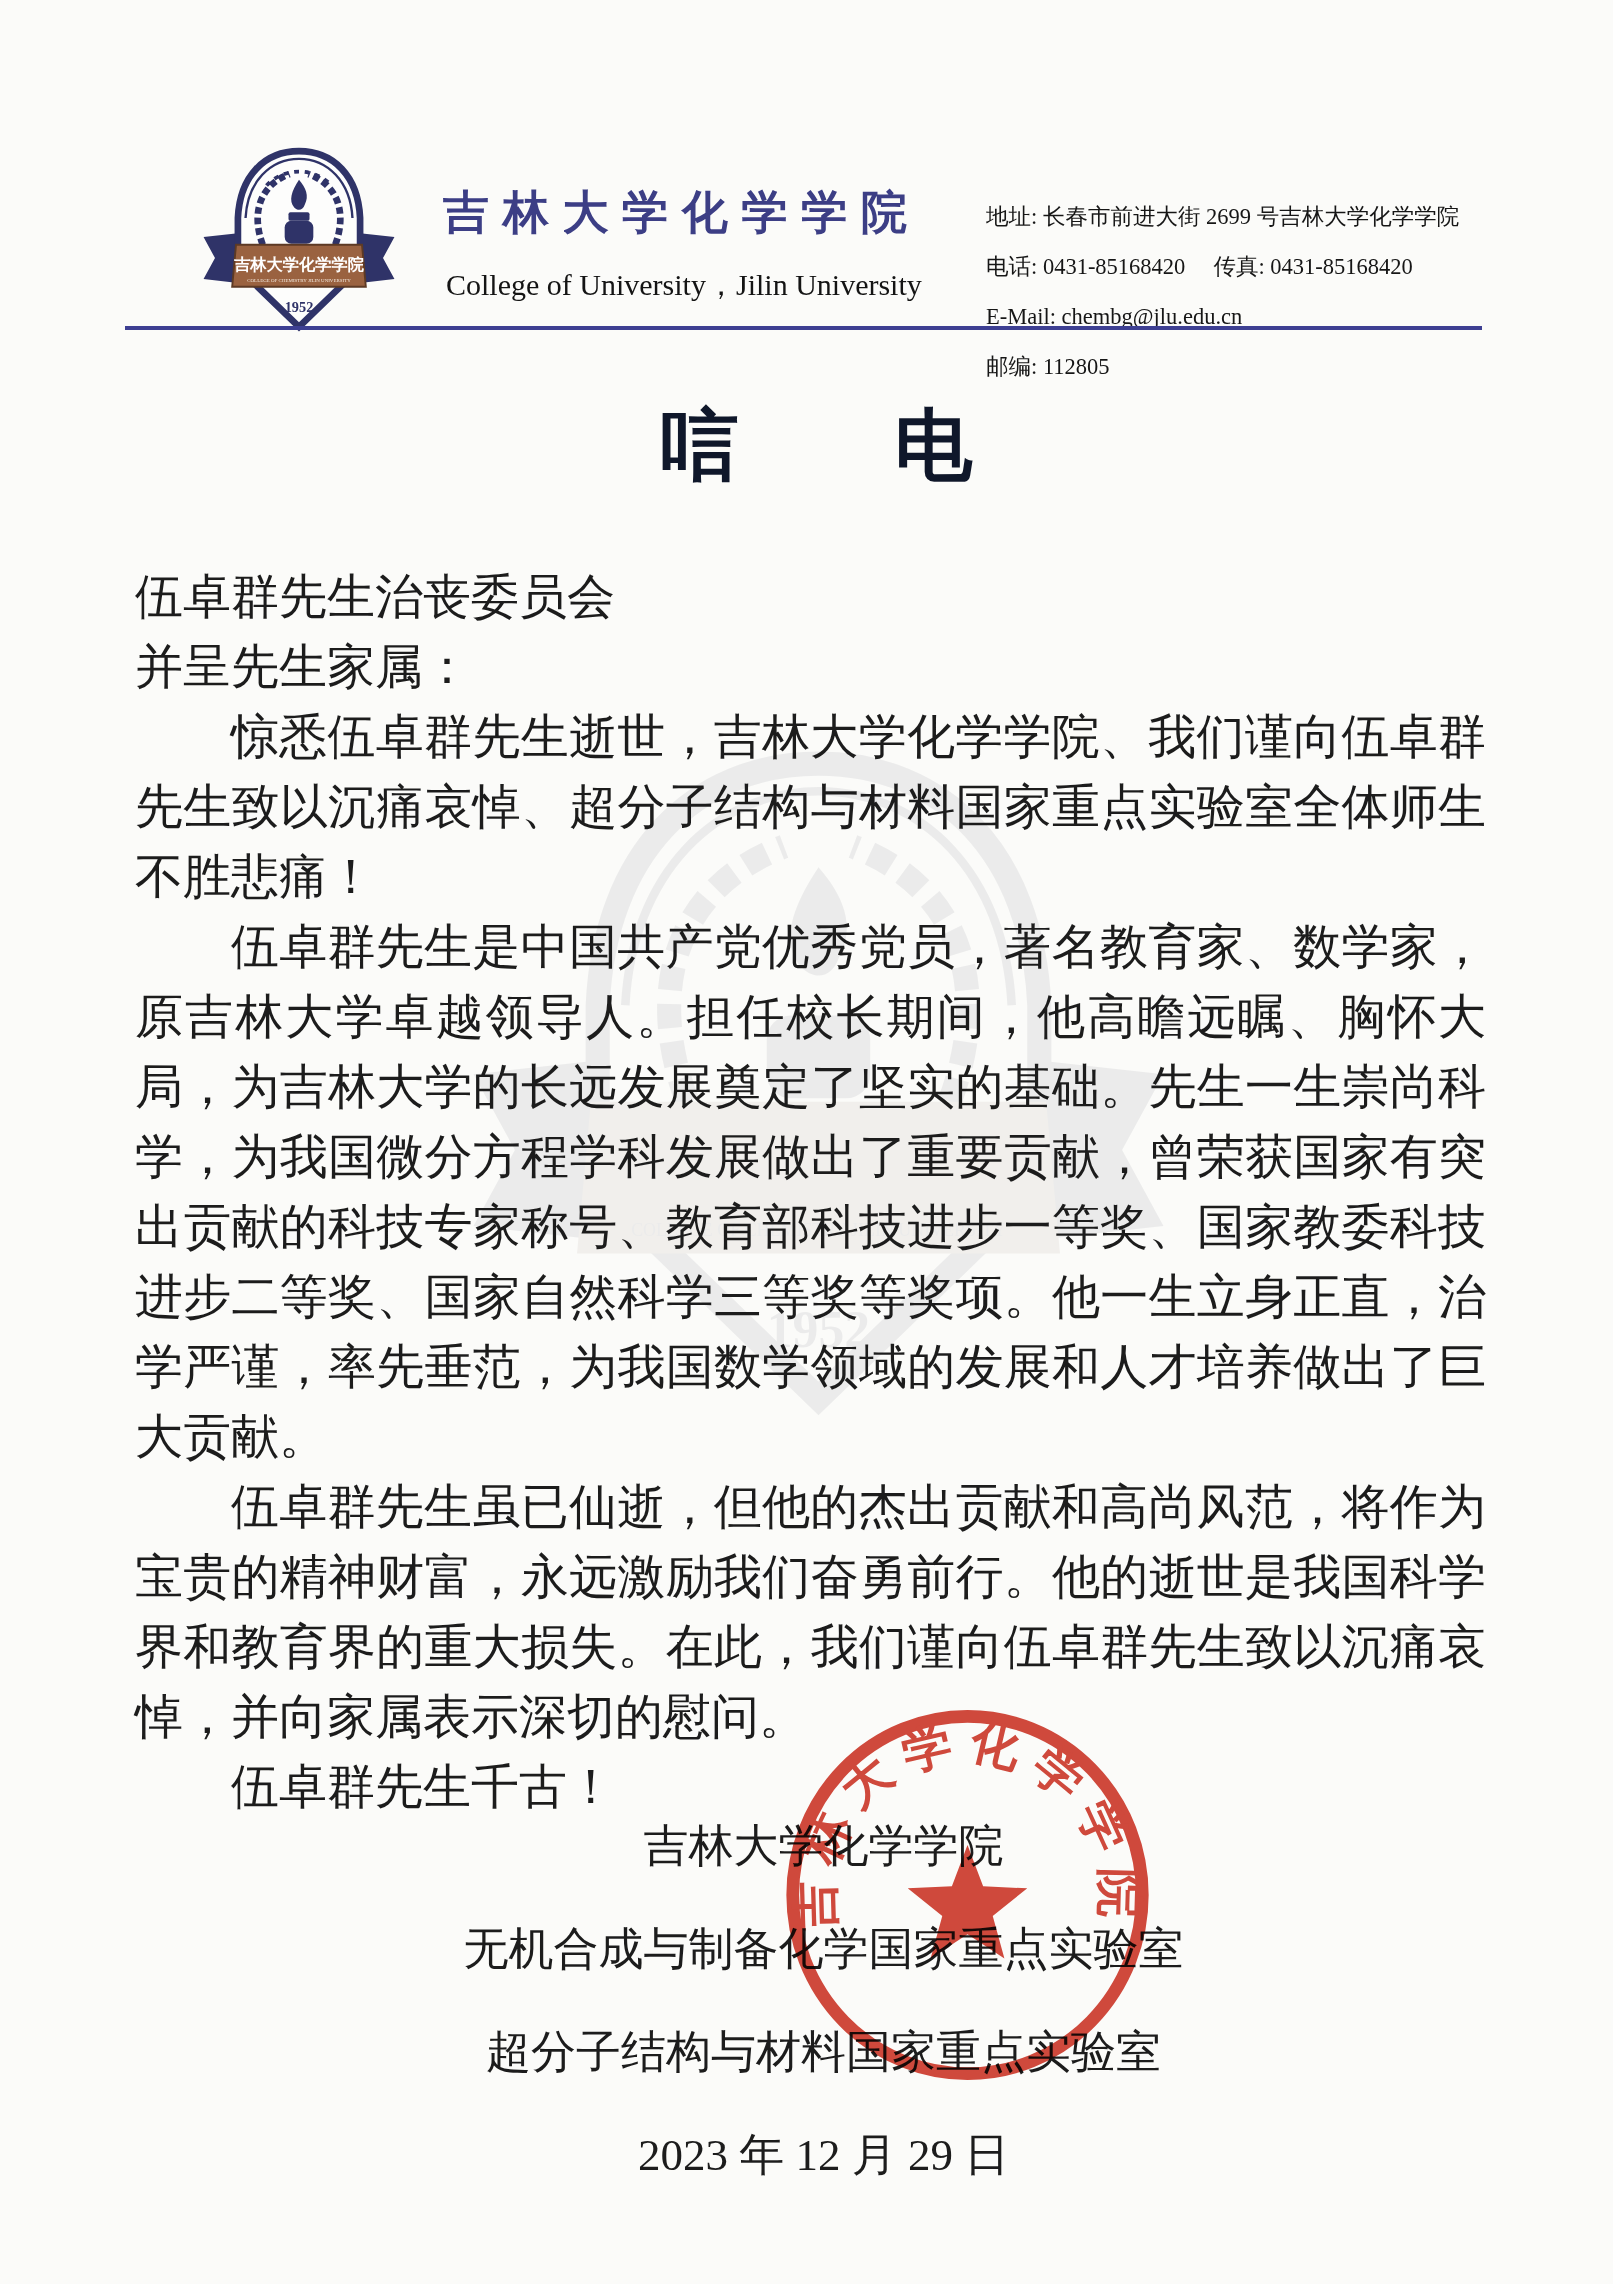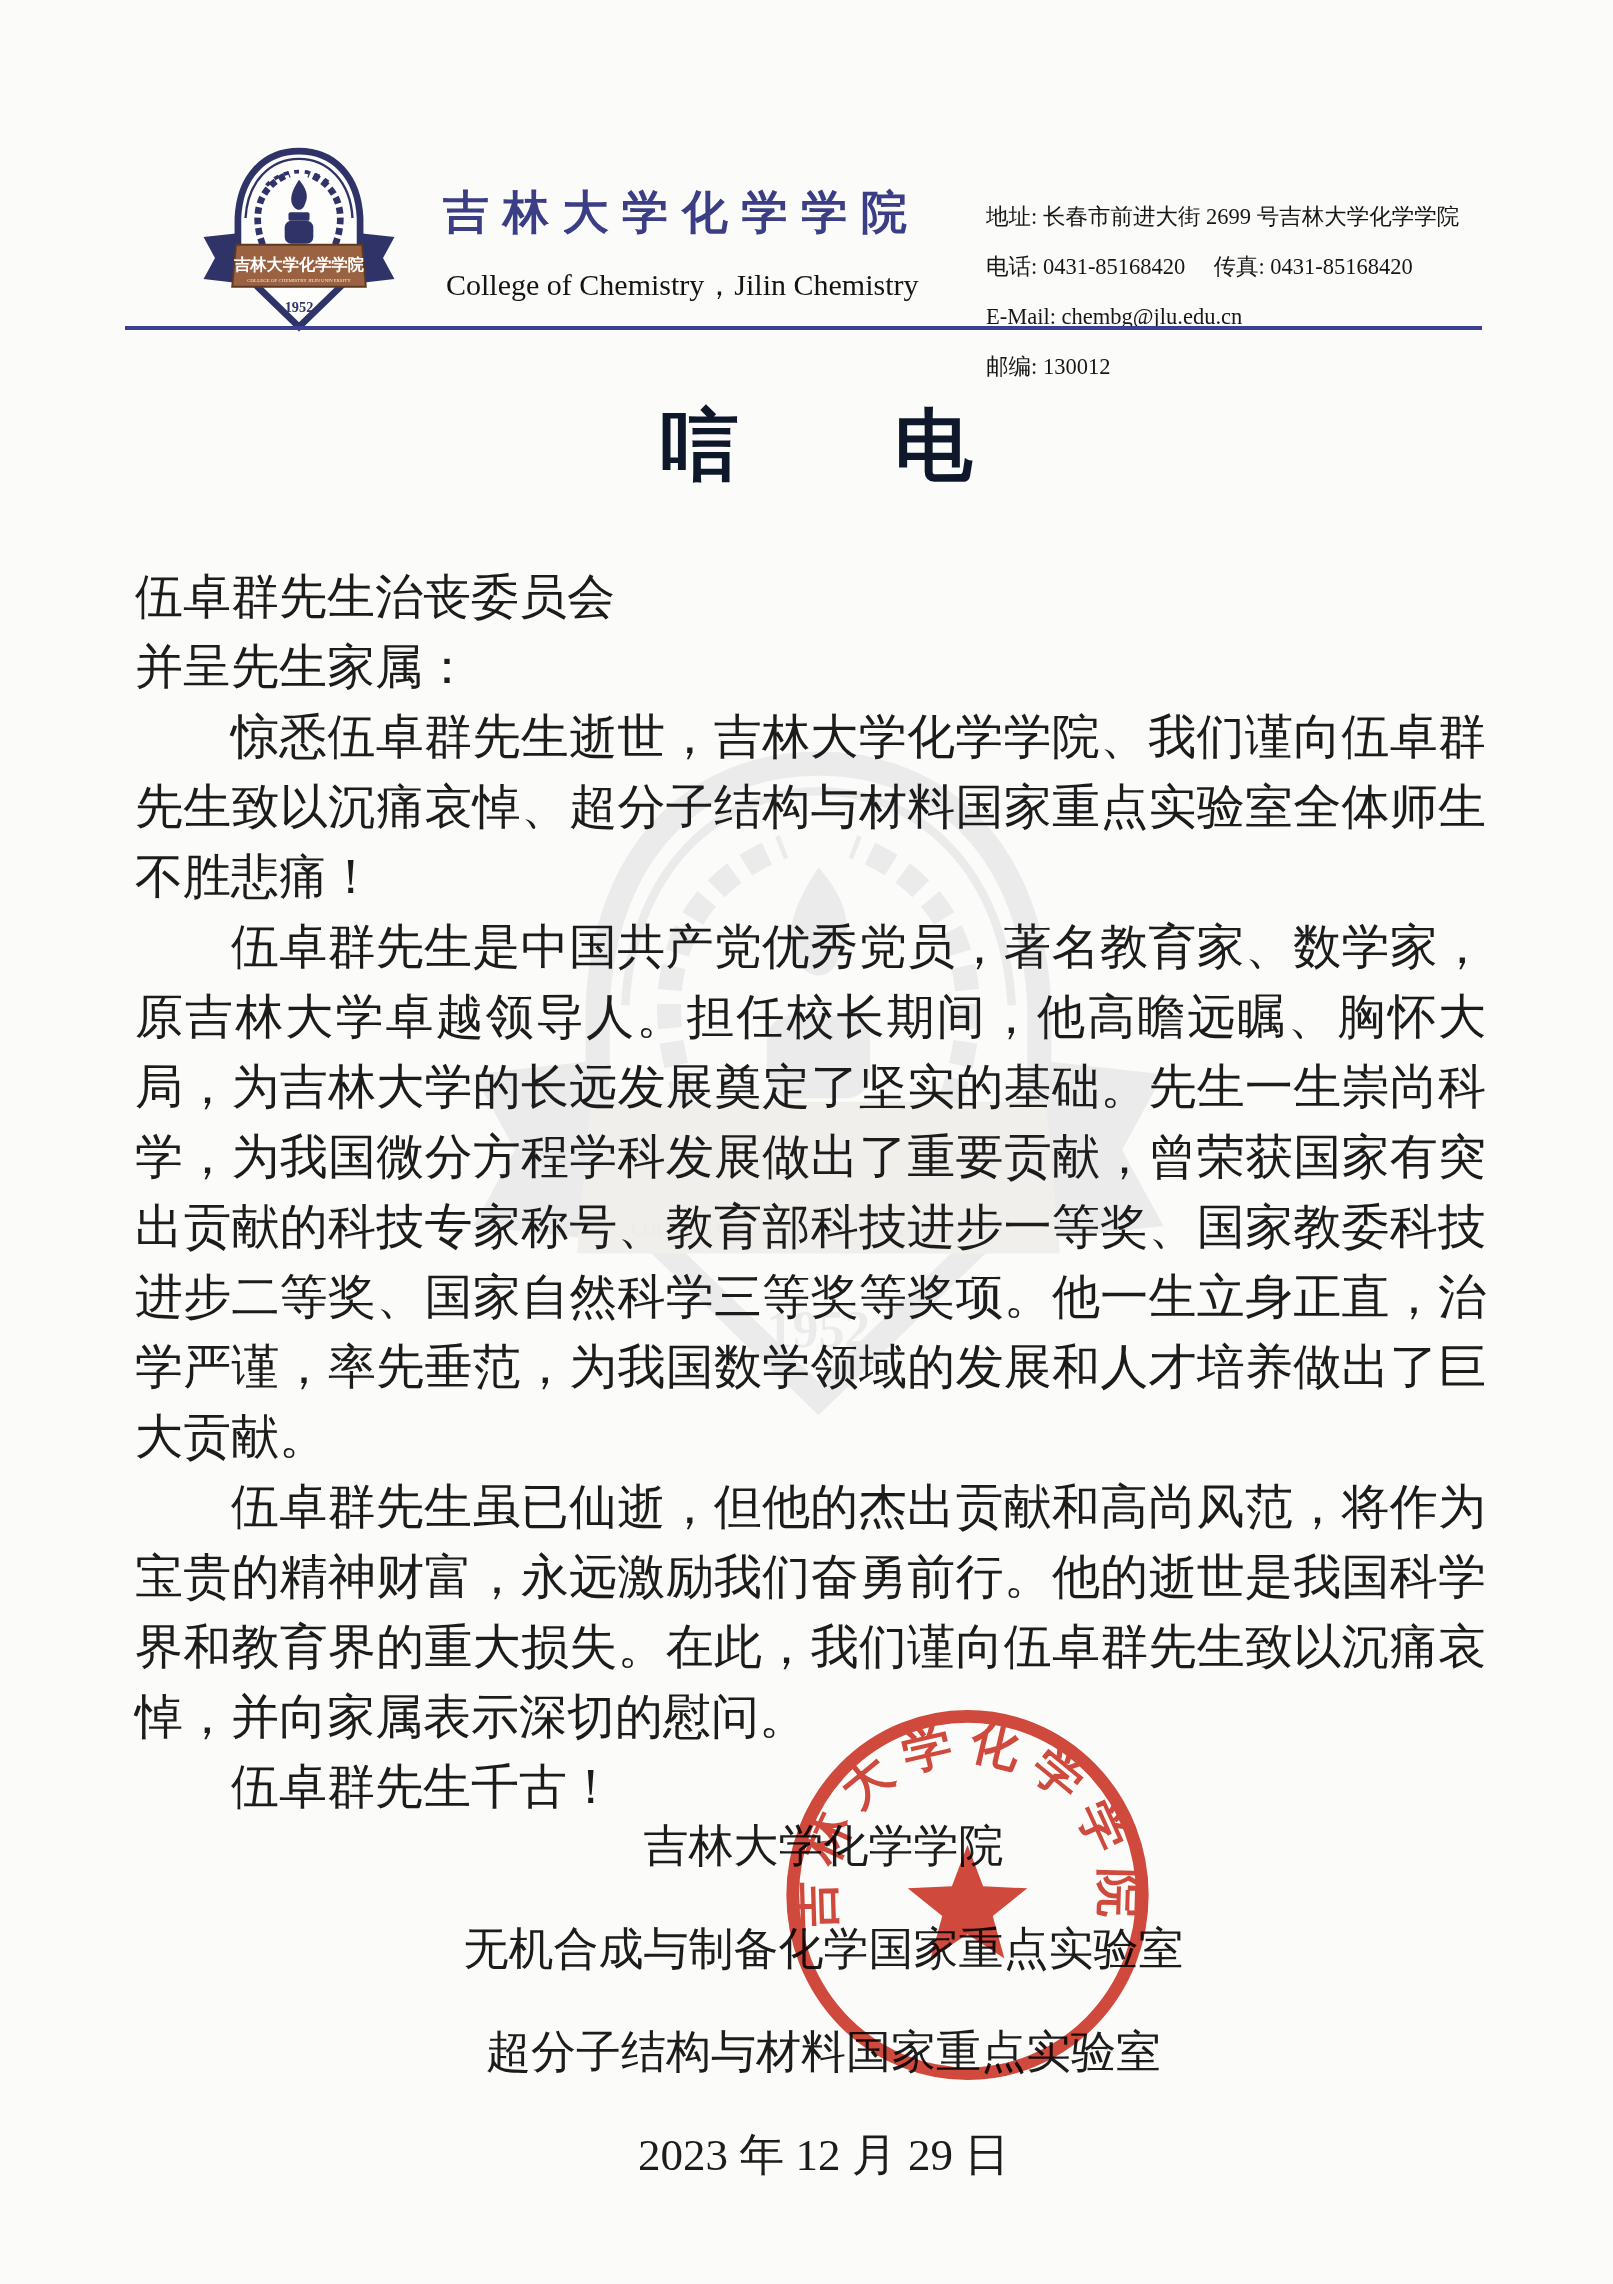--- a/index.html
+++ b/index.html
@@ -88,27 +88,27 @@
     <path d="M110,36 C102,48 99,58 105,65 C109,69 114,68 116,62 C121,53 117,44 110,36 Z" fill="#2f3368"></path>
     <rect x="99" y="70" width="22" height="9" rx="2" fill="#2f3368"></rect>
     <rect x="95" y="79" width="30" height="24" rx="7" fill="#2f3368"></rect>
     <path d="M44,104 L176,104 L180,148 L40,148 Z" fill="#9a6240" stroke="#5d3a24" stroke-width="2"></path>
     <text x="110" y="131" text-anchor="middle" font-size="17" font-weight="bold" fill="#ffffff">吉林大学化学学院</text>
     <text x="110" y="143" text-anchor="middle" font-size="5.2" fill="#f3e9df">COLLEGE OF CHEMISTRY JILIN UNIVERSITY</text>
     <text x="110" y="175" text-anchor="middle" font-size="15" font-weight="bold" fill="#2f3368">1952</text>
   </svg>
 
   <div class="org-cn">吉林大学化学学院</div>
-  <div class="org-en">College of Chemistry，Jilin Chemistry</div>
+  <div class="org-en">College of University，Jilin University</div>
 
   <div class="contact">
     <p>地址: 长春市前进大街 2699 号吉林大学化学学院</p>
     <p>电话: 0431-85168420　 传真: 0431-85168420</p>
     <p>E-Mail: chembg@jlu.edu.cn</p>
-    <p>邮编: 130012</p>
+    <p>邮编: 112805</p>
   </div>
 
   <div class="rule"></div>
 
   <div class="doc-title">唁　　电</div>
 
   <svg class="watermark" viewBox="0 0 220 196">
     <path d="M46,92 L10,96 L22,118 L10,140 L46,144 Z" fill="#2f3368"></path>
     <path d="M174,92 L210,96 L198,118 L210,140 L174,144 Z" fill="#2f3368"></path>
     <path d="M110,6 C74,6 48,32 46,76 L46,128 L110,190 L174,128 L174,76 C172,32 146,6 110,6 Z" fill="none" stroke="#2f3368" stroke-width="7"></path>

